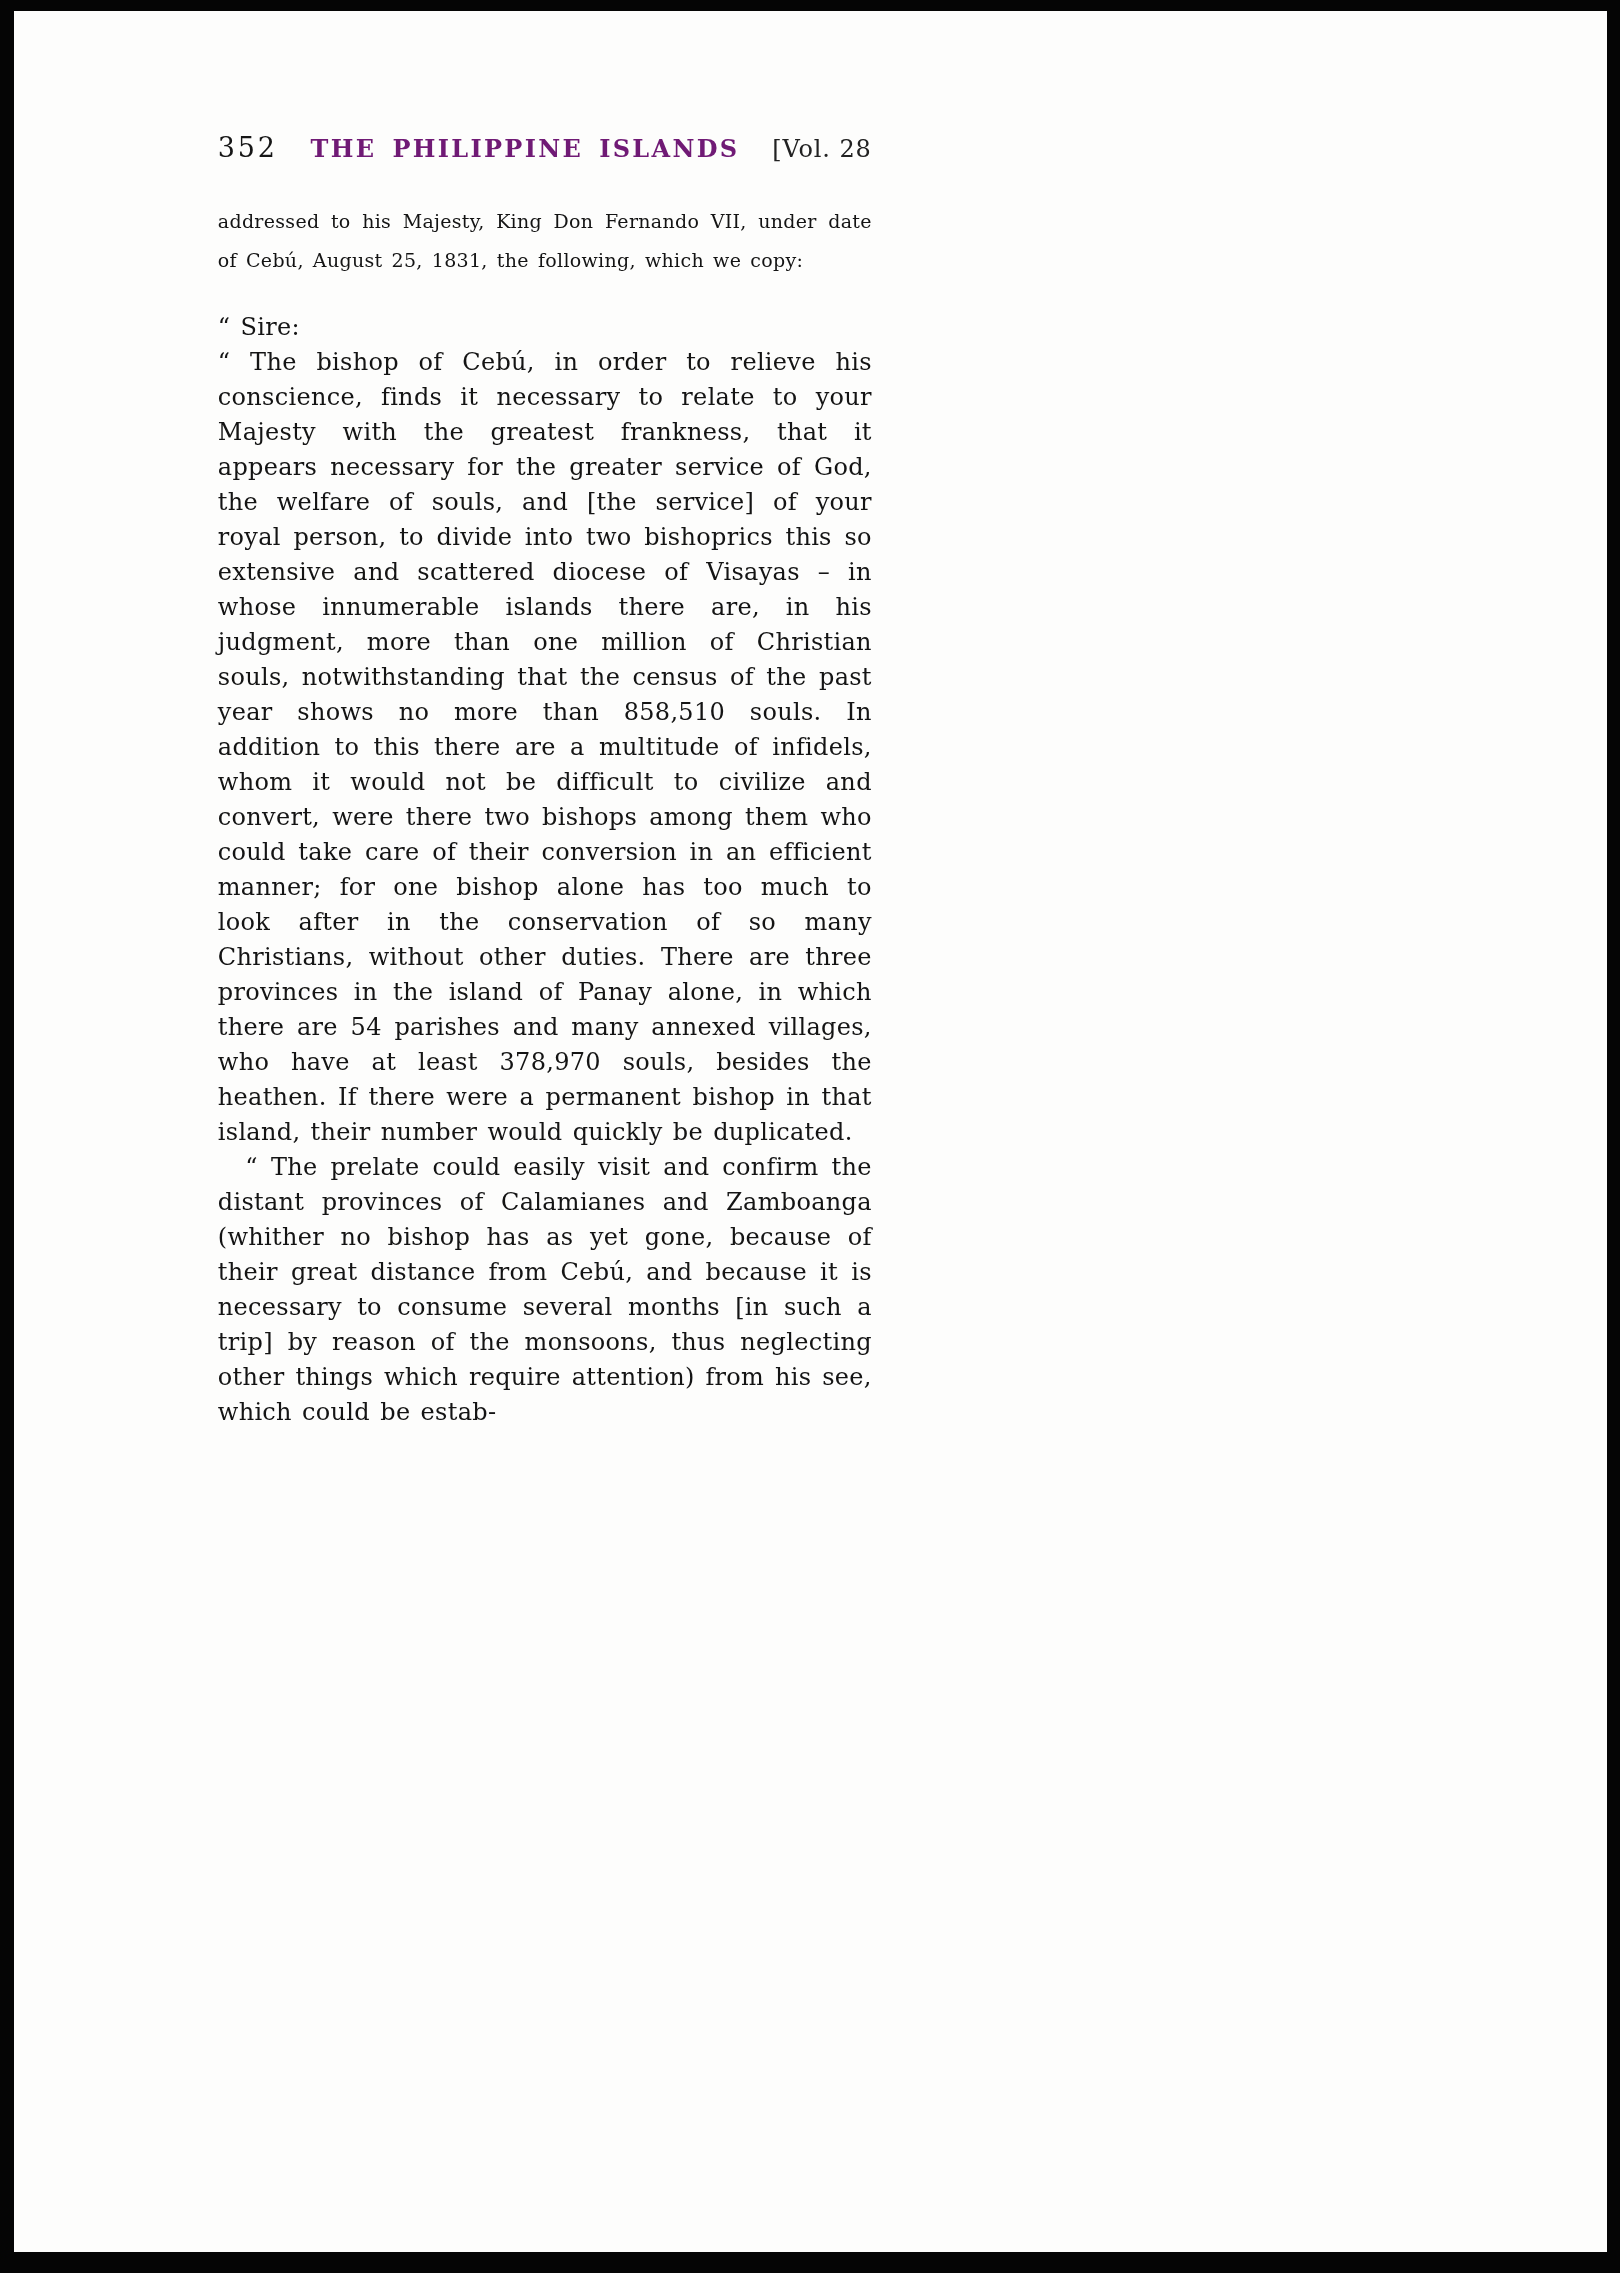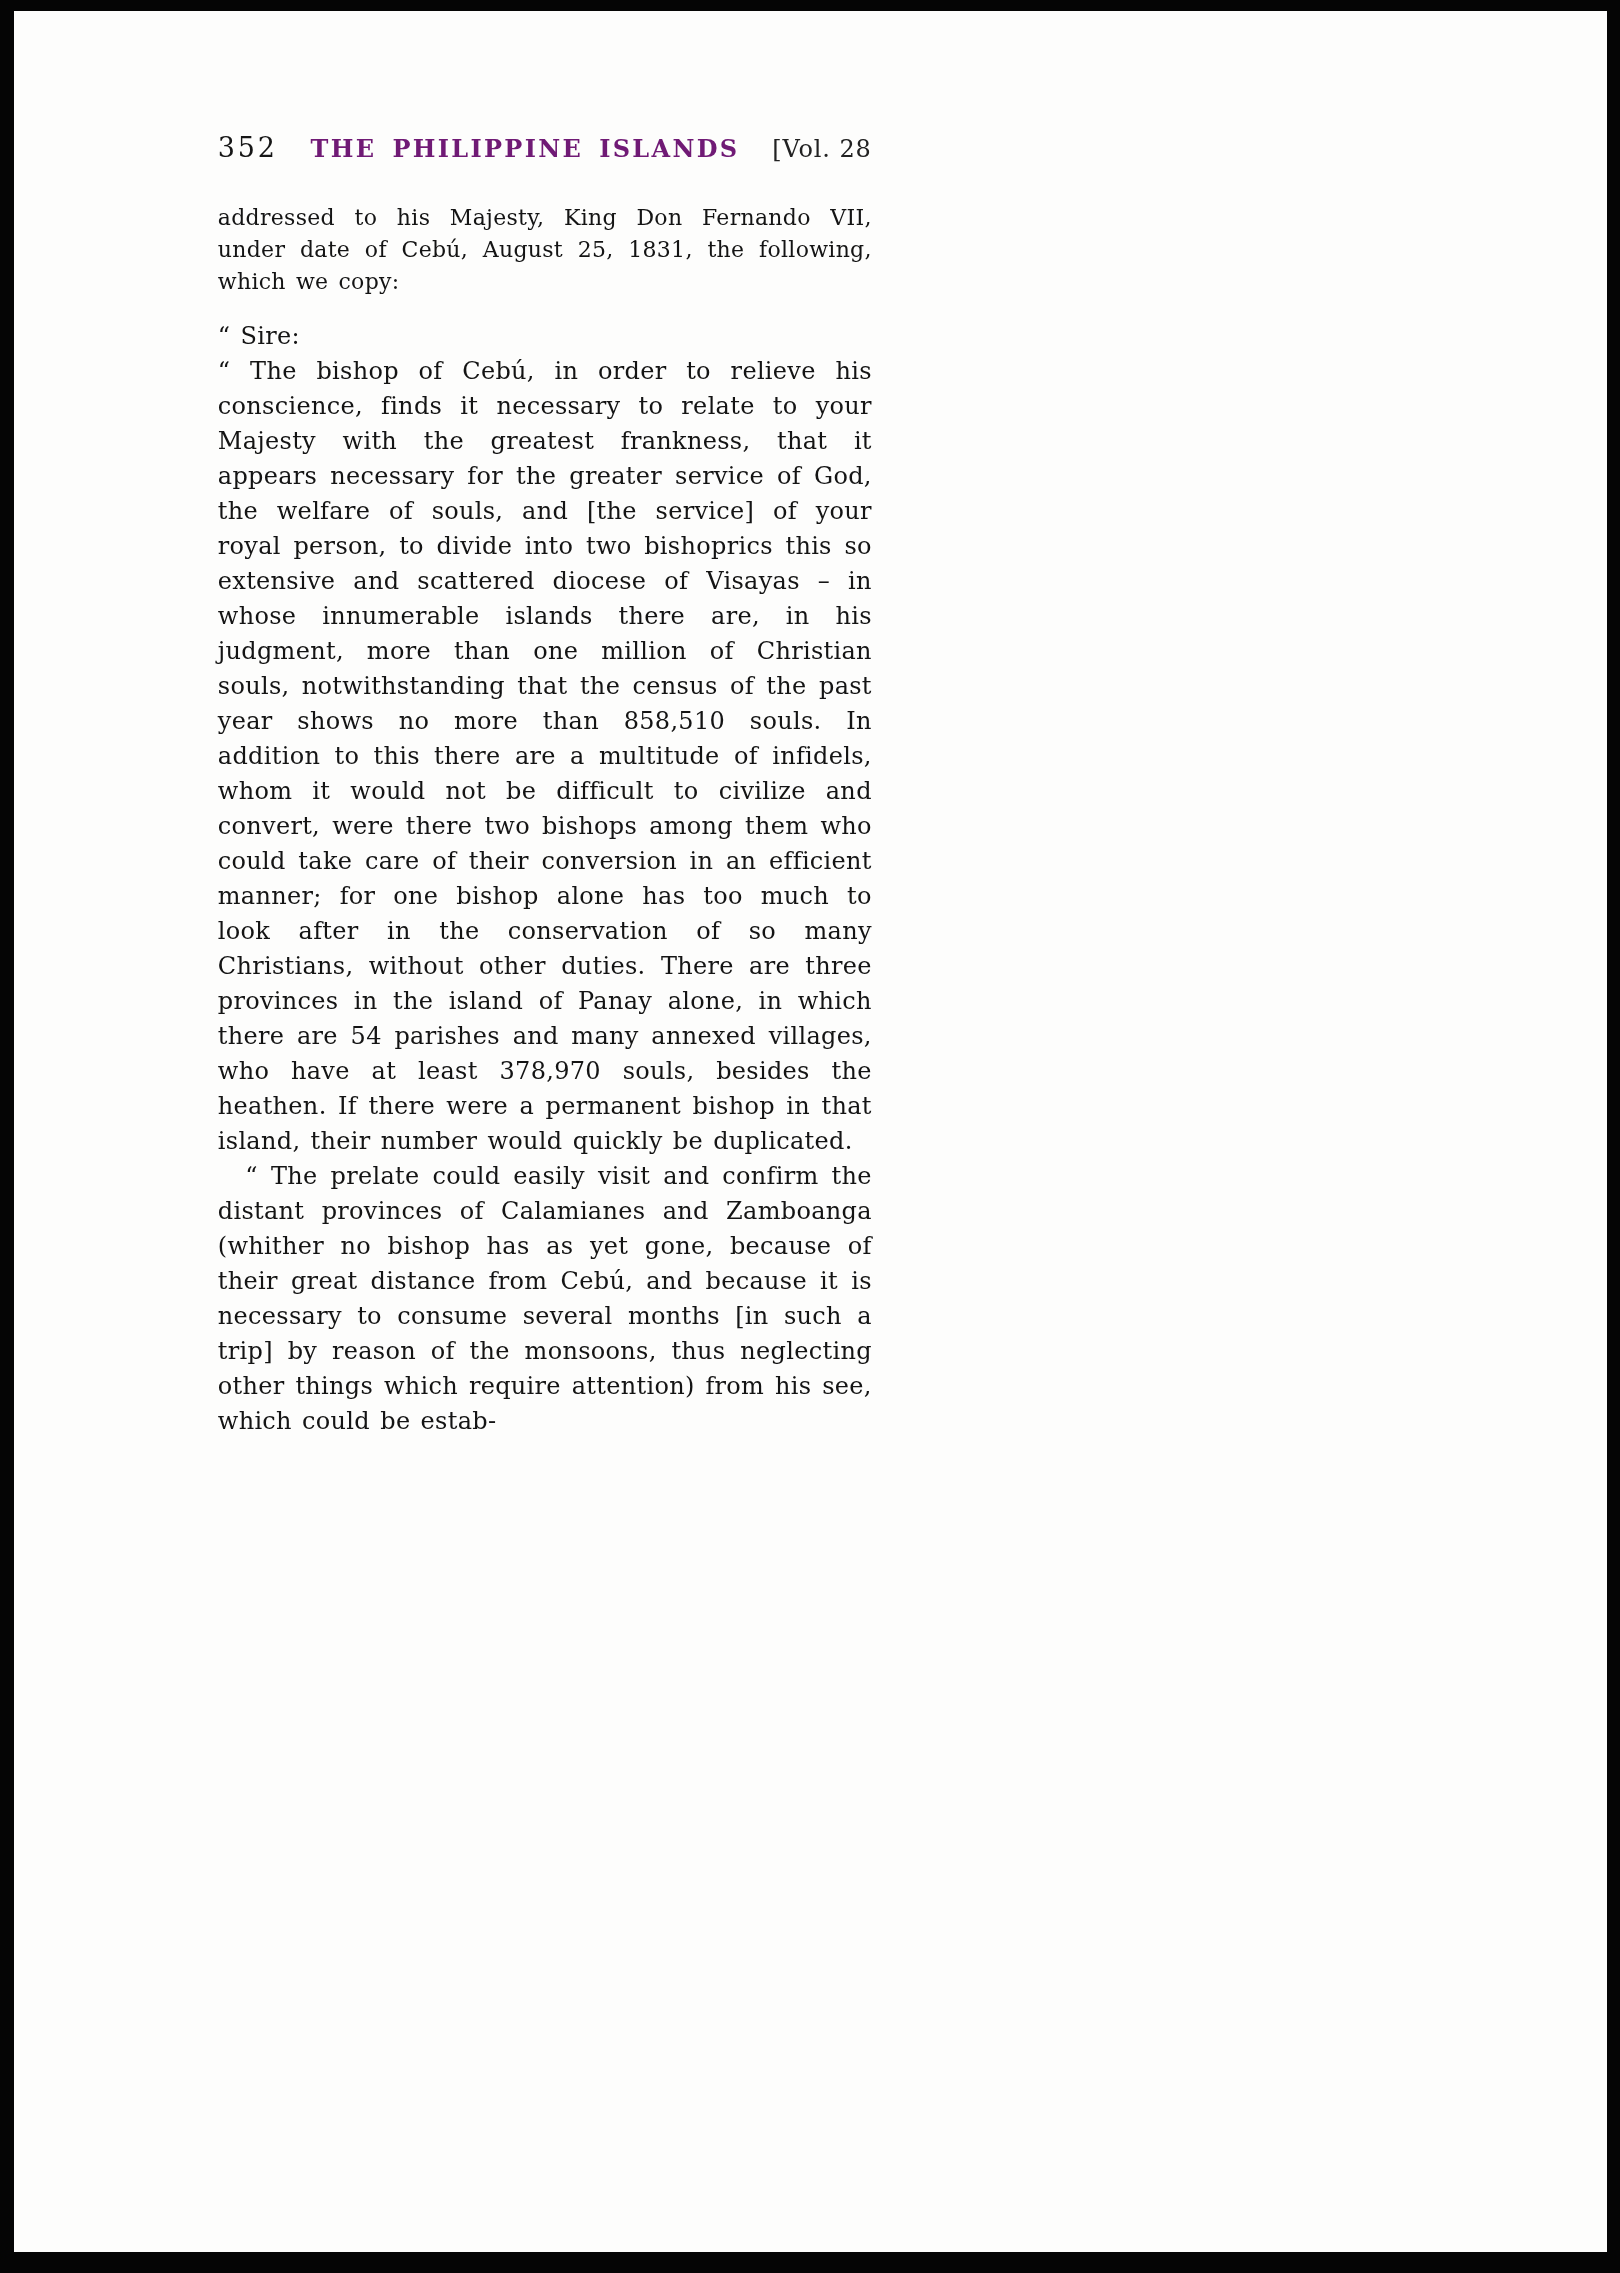--- a/index.html
+++ b/index.html
@@ -59,25 +59,25 @@
     line-height: 35px;
     text-align: justify;
     letter-spacing: 0.3px;
     word-spacing: 2.3px;
     color: #141414;
   }
   .body-text p.indent {
     text-indent: 27.5px;
   }
   .body-text p.space-before {
-    margin-top: 21px;
+    margin-top: 30px;
   }
   .body-text p.opener {
-    font-size: 22px;
-    line-height: 32px;
+    font-size: 19px;
+    line-height: 39px;
     word-spacing: 2.8px;
   }
 </style>
 </head>
 <body>
 
 <div class="scan-canvas">
   <div class="page">
     <div class="content-column">
 

